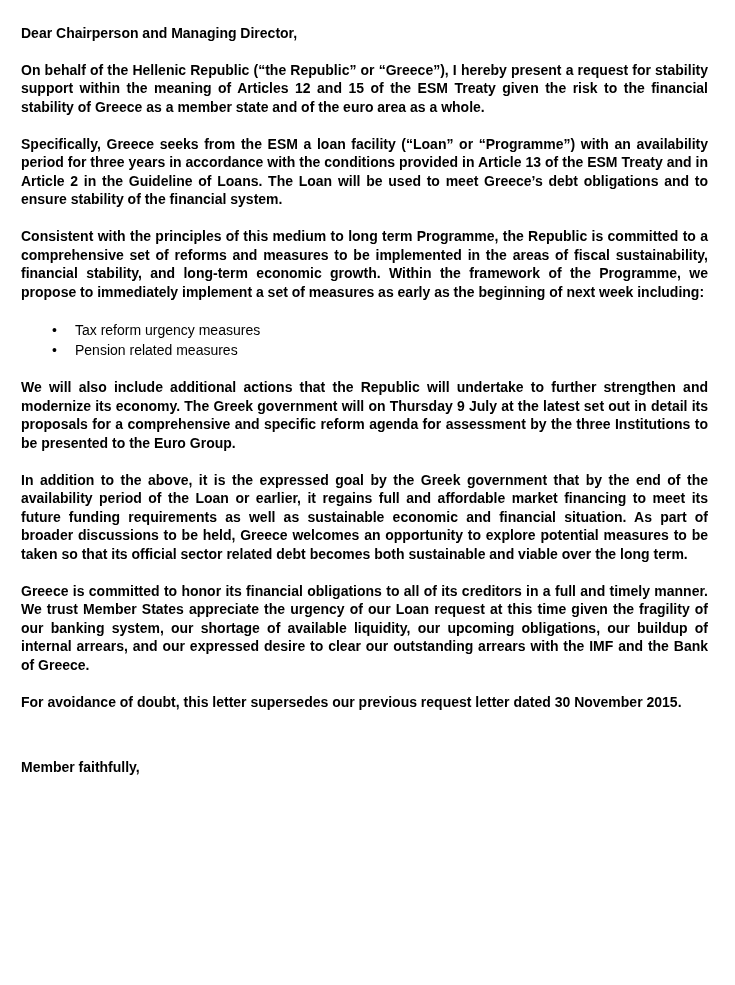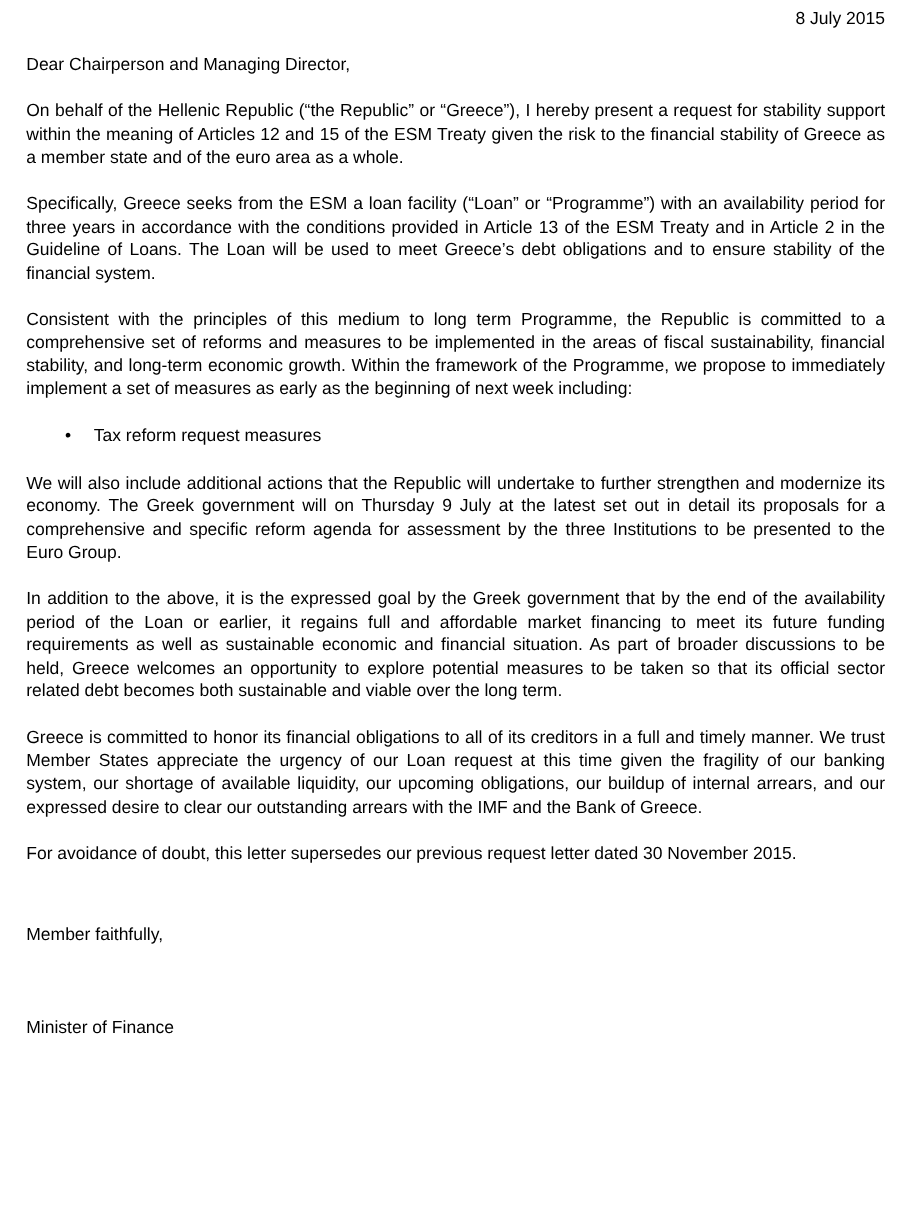--- a/index.html
+++ b/index.html
@@ -24,20 +24,21 @@
   }
   .date-line {
     text-align: right;
     margin: 0;
   }
   .block {
     margin: 18.5px 0 0 0;
   }
   p {
     margin: 0;
+    font-weight: bold;
   }
   p.body-para {
     margin: 18.5px 0 0 0;
     text-align: justify;
   }
   ul.measures {
     list-style: none;
     margin: 18.5px 0 0 0;
     padding: 0;
   }
@@ -57,40 +58,39 @@
   }
   .signature {
     margin: 55px 0 0 0;
   }
 </style>
 </head>
 <body>
 
 <div class="page">
 
-  <div class="date-line">8 July 2015</div>
 
   <p class="block">Dear Chairperson and Managing Director,</p>
 
   <p class="body-para">On behalf of the Hellenic Republic (“the Republic” or “Greece”), I hereby present a request for stability support within the meaning of Articles 12 and 15 of the ESM Treaty given the risk to the financial stability of Greece as a member state and of the euro area as a whole.</p>
 
   <p class="body-para">Specifically, Greece seeks from the ESM a loan facility (“Loan” or “Programme”) with an availability period for three years in accordance with the conditions provided in Article 13 of the ESM Treaty and in Article 2 in the Guideline of Loans. The Loan will be used to meet Greece’s debt obligations and to ensure stability of the financial system.</p>
 
   <p class="body-para">Consistent with the principles of this medium to long term Programme, the Republic is committed to a comprehensive set of reforms and measures to be implemented in the areas of fiscal sustainability, financial stability, and long-term economic growth. Within the framework of the Programme, we propose to immediately implement a set of measures as early as the beginning of next week including:</p>
 
   <ul class="measures">
-    <li>Tax reform request measures</li>
+    <li>Tax reform urgency measures</li>
+    <li>Pension related measures</li>
   </ul>
 
   <p class="body-para">We will also include additional actions that the Republic will undertake to further strengthen and modernize its economy.  The Greek government will on Thursday 9 July at the latest set out in detail its proposals for a comprehensive and specific reform agenda for assessment by the three Institutions to be presented to the Euro Group.</p>
 
   <p class="body-para">In addition to the above, it is the expressed goal by the Greek government that by the end of the availability period of the Loan or earlier, it regains full and affordable market financing to meet its future funding requirements as well as sustainable economic and financial situation. As part of broader discussions to be held, Greece welcomes an opportunity to explore potential measures to be taken so that its official sector related debt becomes both sustainable and viable over the long term.</p>
 
   <p class="body-para">Greece is committed to honor its financial obligations to all of its creditors in a full and timely manner. We trust Member States appreciate the urgency of our Loan request at this time given the fragility of our banking system, our shortage of available liquidity, our upcoming obligations, our buildup of internal arrears, and our expressed desire to clear our outstanding arrears with the IMF and the Bank of Greece.</p>
 
 
   <p class="body-para">For avoidance of doubt, this letter supersedes our previous request letter dated 30 November 2015.</p>
 
   <p class="valediction">Member faithfully,</p>
 
-  <p class="signature">Minister of Finance</p>
 
 </div>
 
 </body></html>

